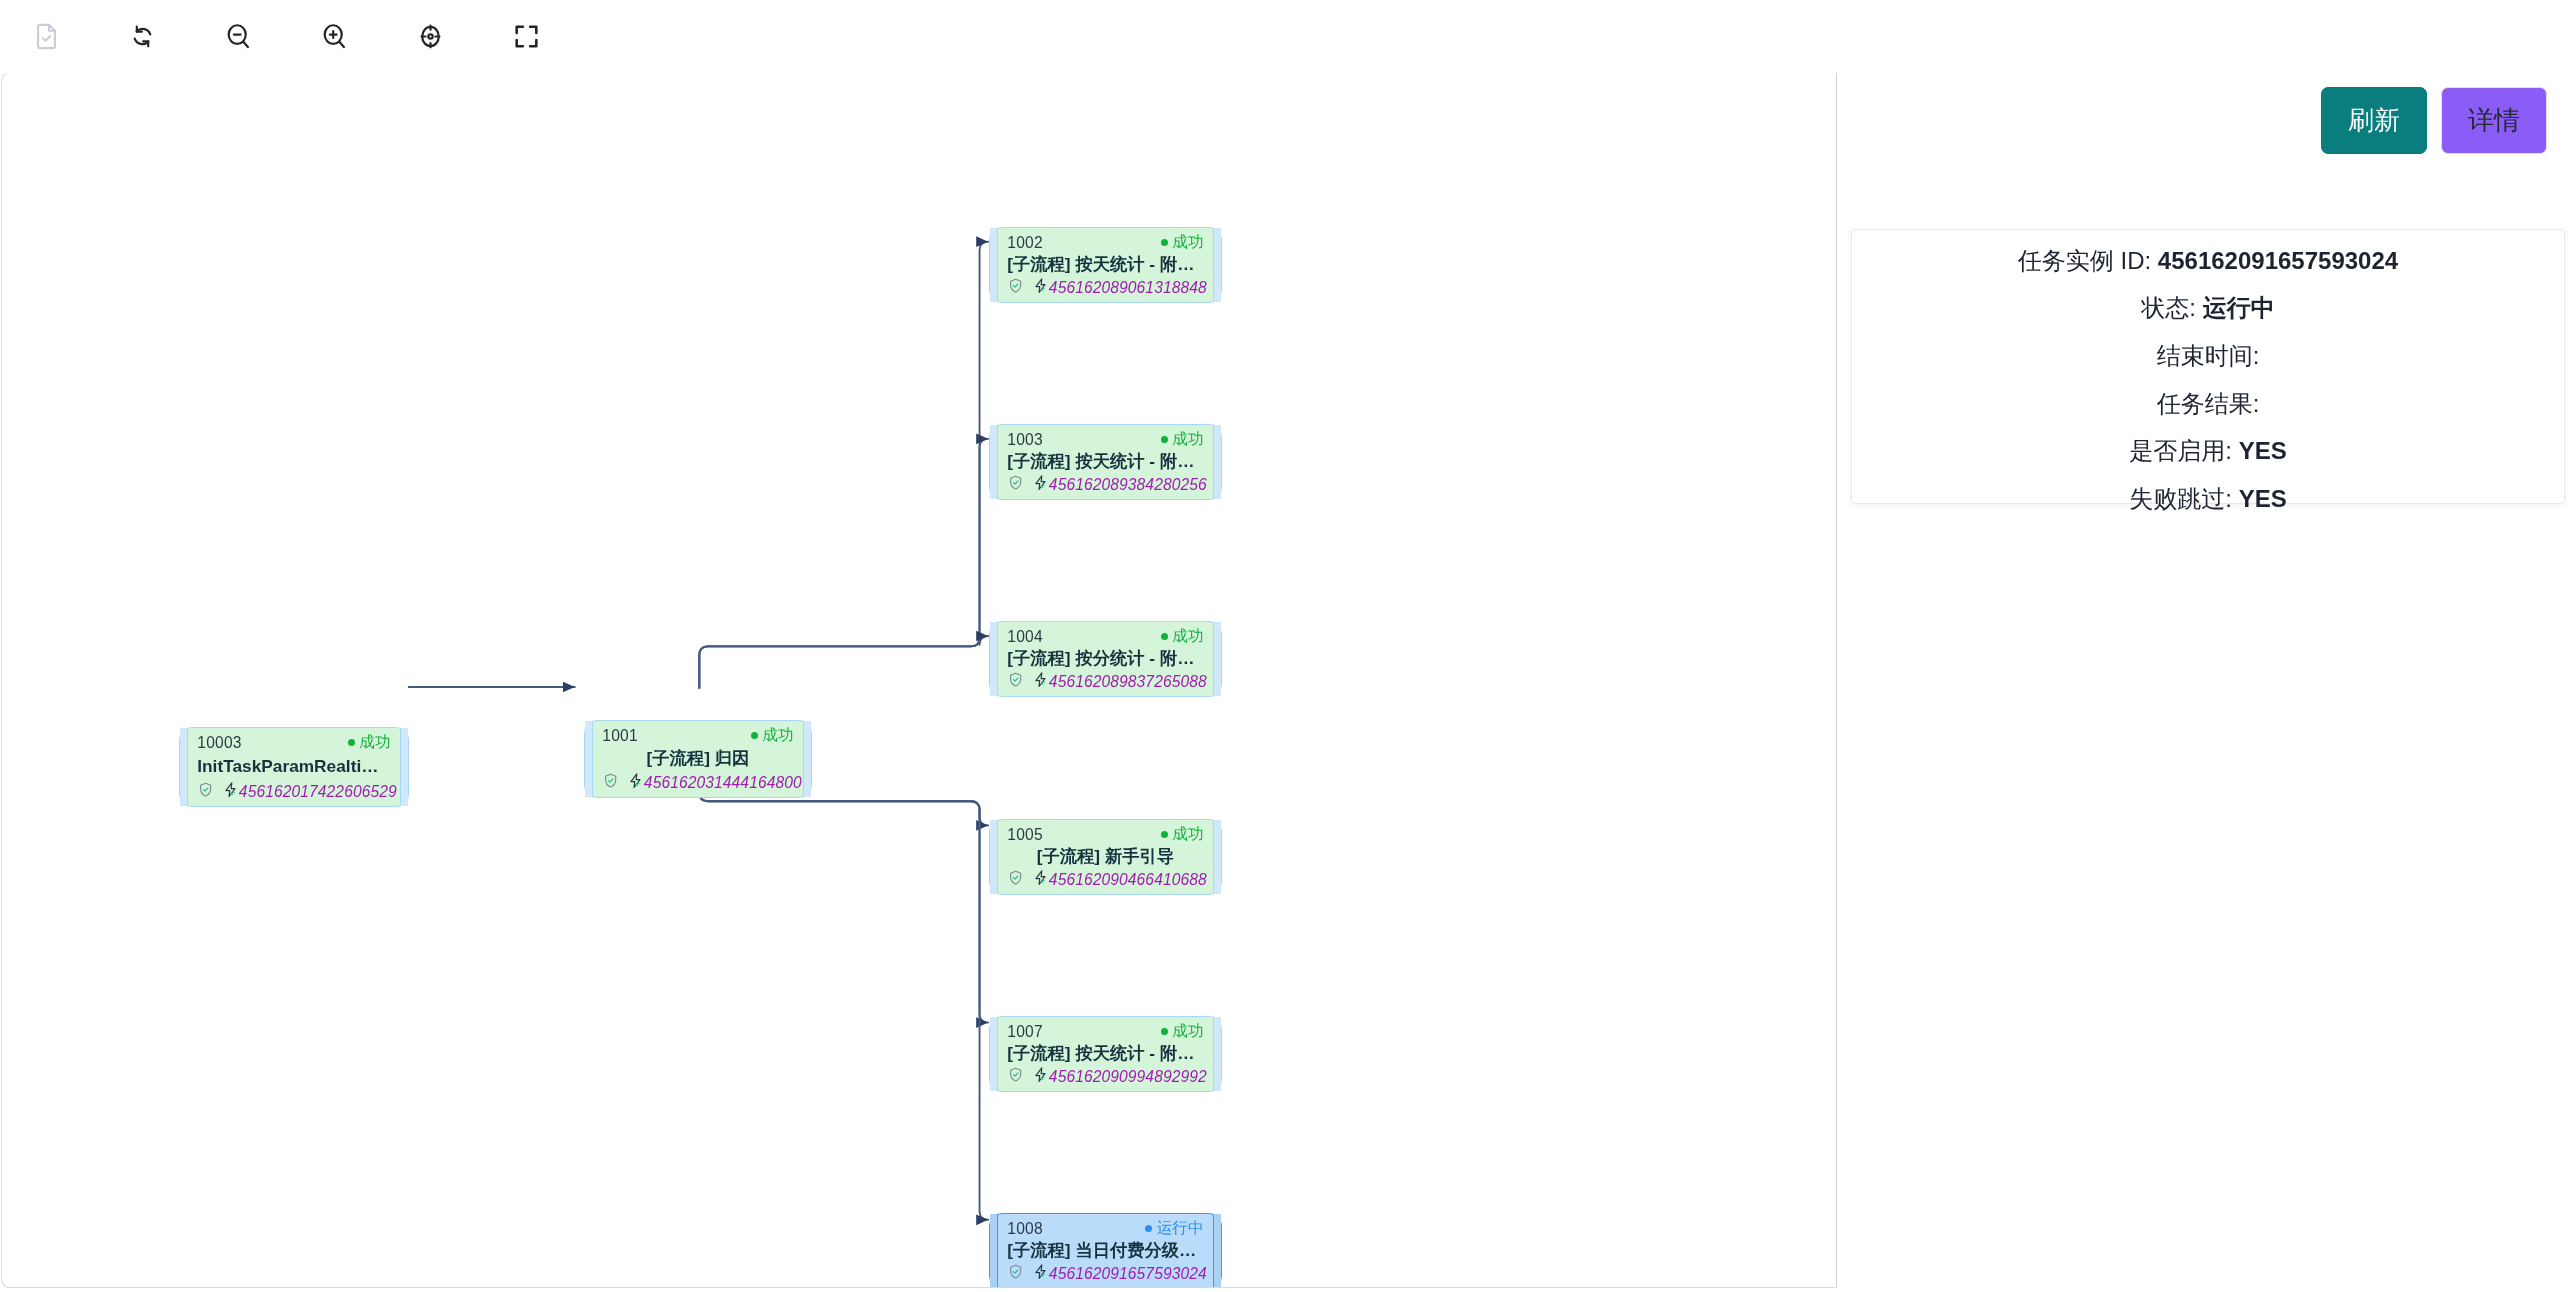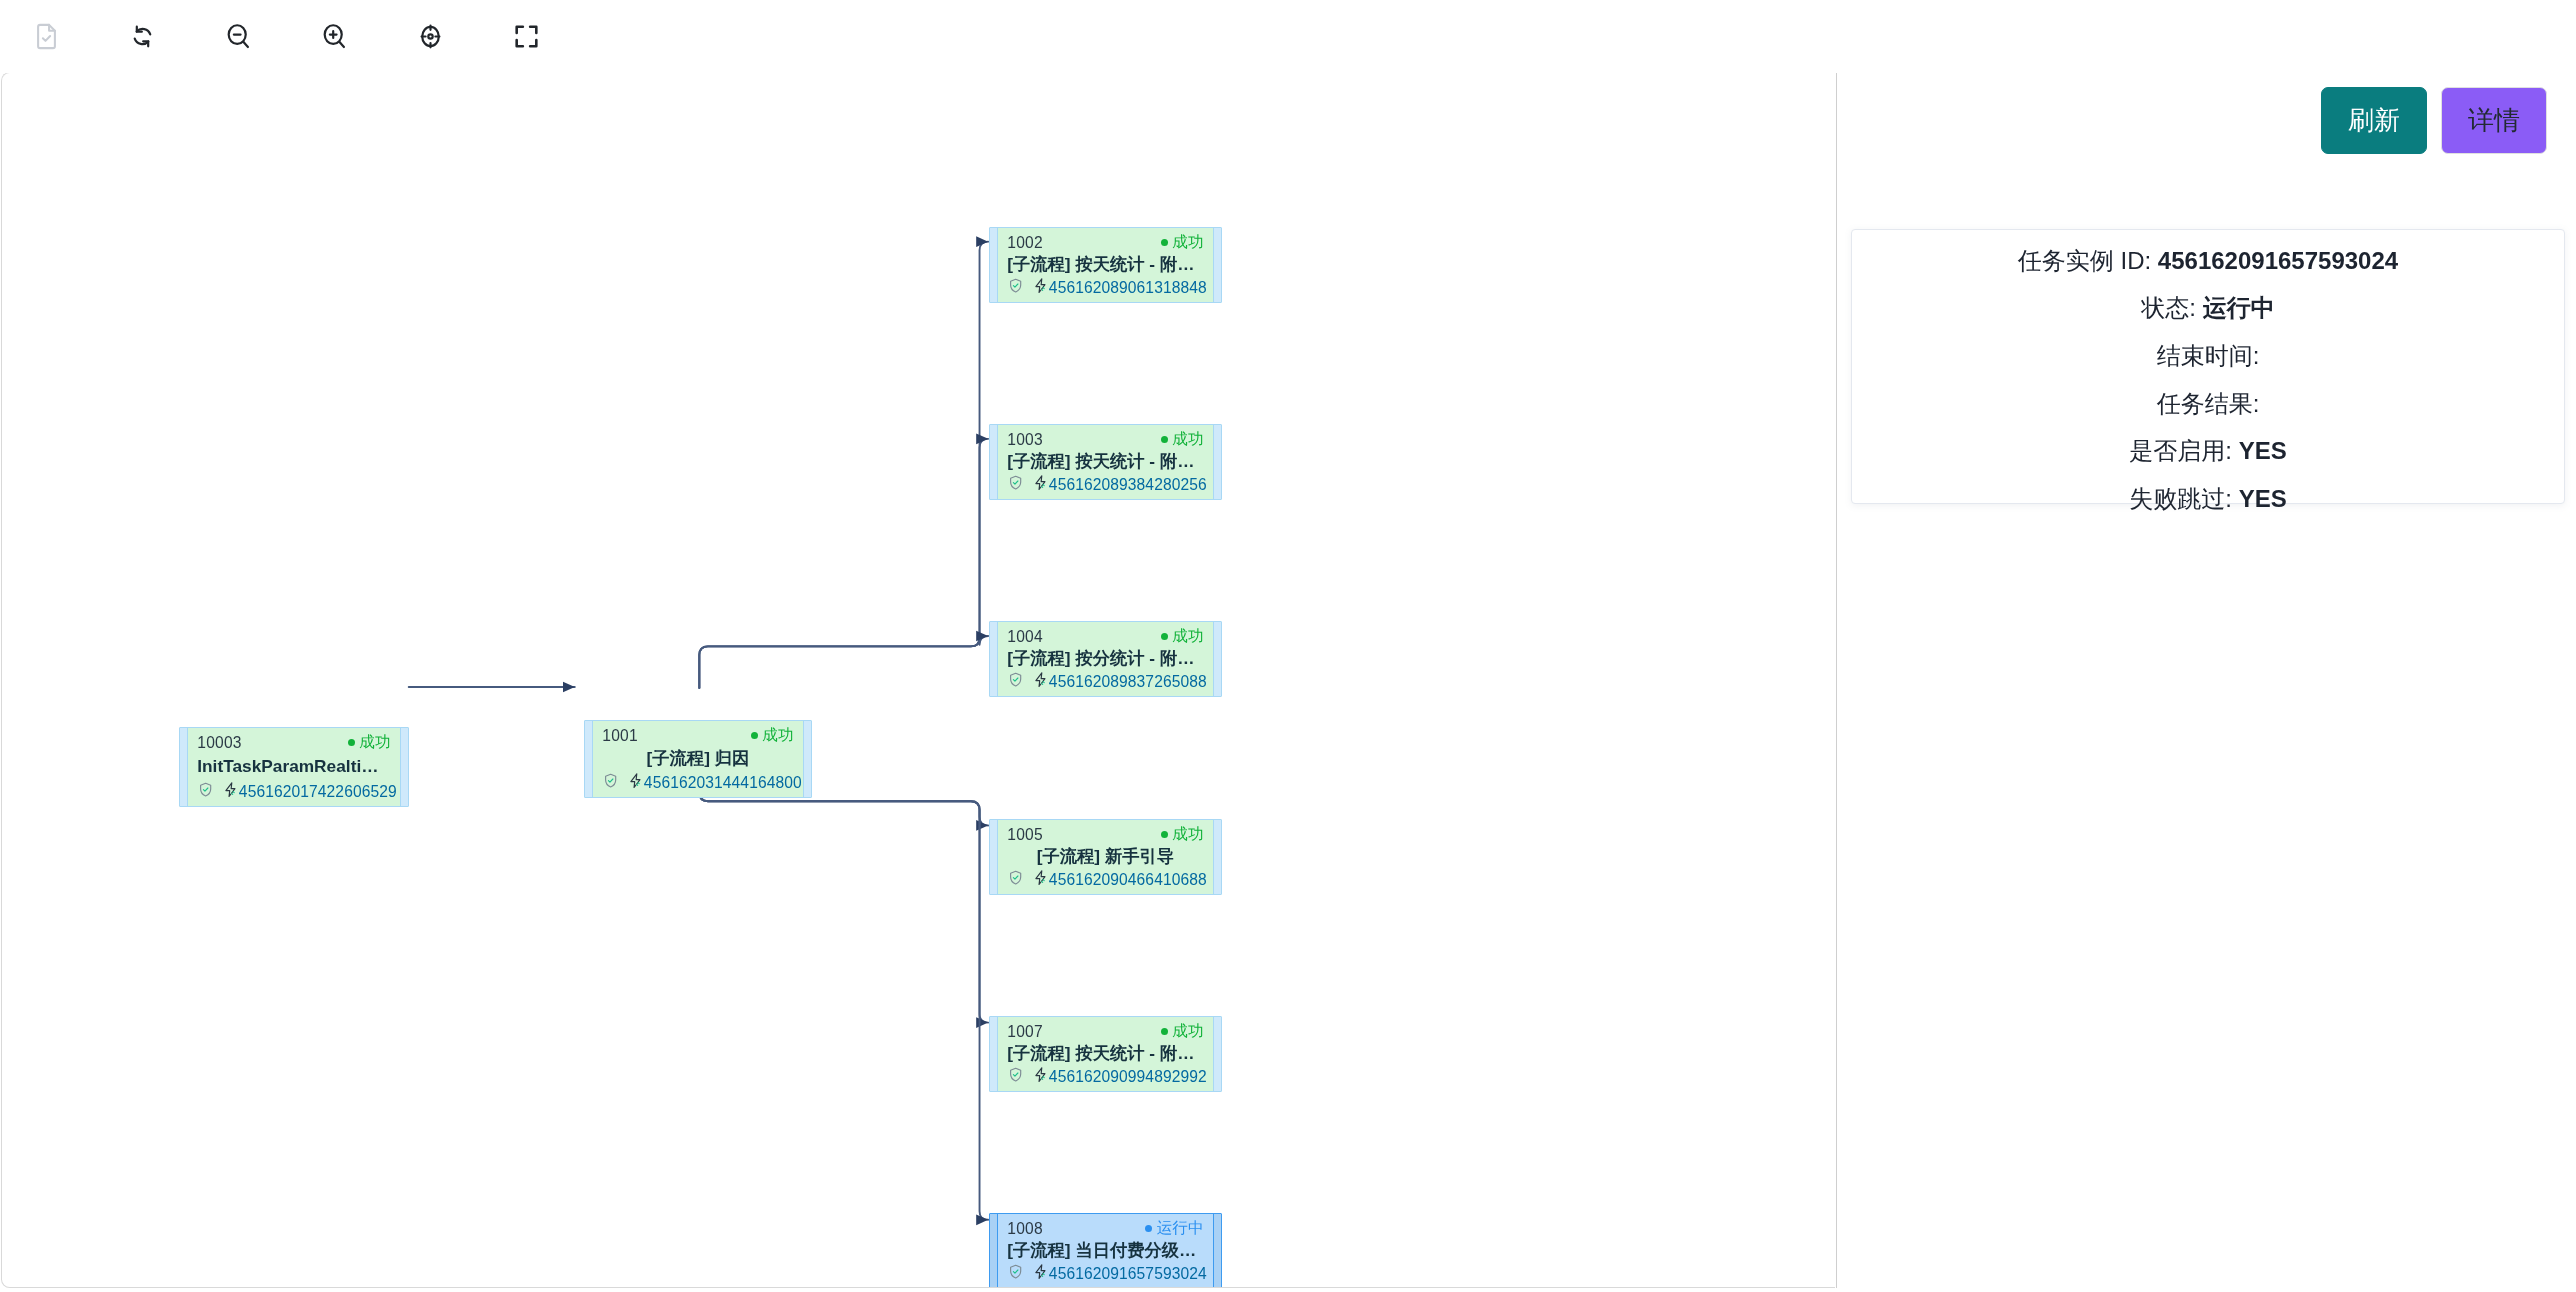--- a/index.html
+++ b/index.html
@@ -40,21 +40,21 @@
     border-radius: 8.7px 0 0 8.7px;
     overflow: hidden;
   }
   .flow-svg { position:absolute; left:0; top:0; }
 
   
   .node {
     position: absolute;
     background: #d4f5d9;
     border: 1.7px solid #a8d8f5;
-    border-radius: 1px;
+    border-radius: 13px;
     font-size: 16.4px;
     color: #1b3a52;
   }
   .node.selected { background: #b9dcfb; border-color: #3e9bf0; }
   .node .port {
     position: absolute; top: 0; bottom: 0; width: 7.8px;
     background: #cfe9fb; border-right: 0.9px solid #a8d8f5;
   }
   .node .port.left { left: 0; }
   .node .port.right { right: 0; border-right: none; border-left: 0.9px solid #a8d8f5; }
@@ -75,21 +75,21 @@
   .status-running .dot { background: #2a8ff0; }
 
   .node-title {
     text-align: center; font-weight: bold; font-size: 17.3px;
     color: #16323f; white-space: nowrap; overflow: hidden;
     text-overflow: ellipsis; line-height: 1.1;
     margin: 0.9px 0 1.7px 0;
   }
   .node-row3 { display: flex; align-items: center; }
   .node-icons { display: flex; align-items: center; gap: 7px; }
-  .node-id { flex: 1; text-align: center; font-size: 15.6px; color: #0369a1; letter-spacing: 0.1px; padding-right: 3.5px; }
+  .node-id { flex: 1; text-align: center; font-size: 15.6px; color: #a21caf; letter-spacing: 0.1px; padding-right: 3.5px; font-style: italic; }
 
   
   .right-panel {
     position: absolute; left: 1836px; top: 72px;
     width: 740px; height: 1216px;
     background: #ffffff;
     border-top: 0.9px solid #d9d9d9;
     border-left: 0.9px solid #cfcfcf;
   }
   .panel-actions {

